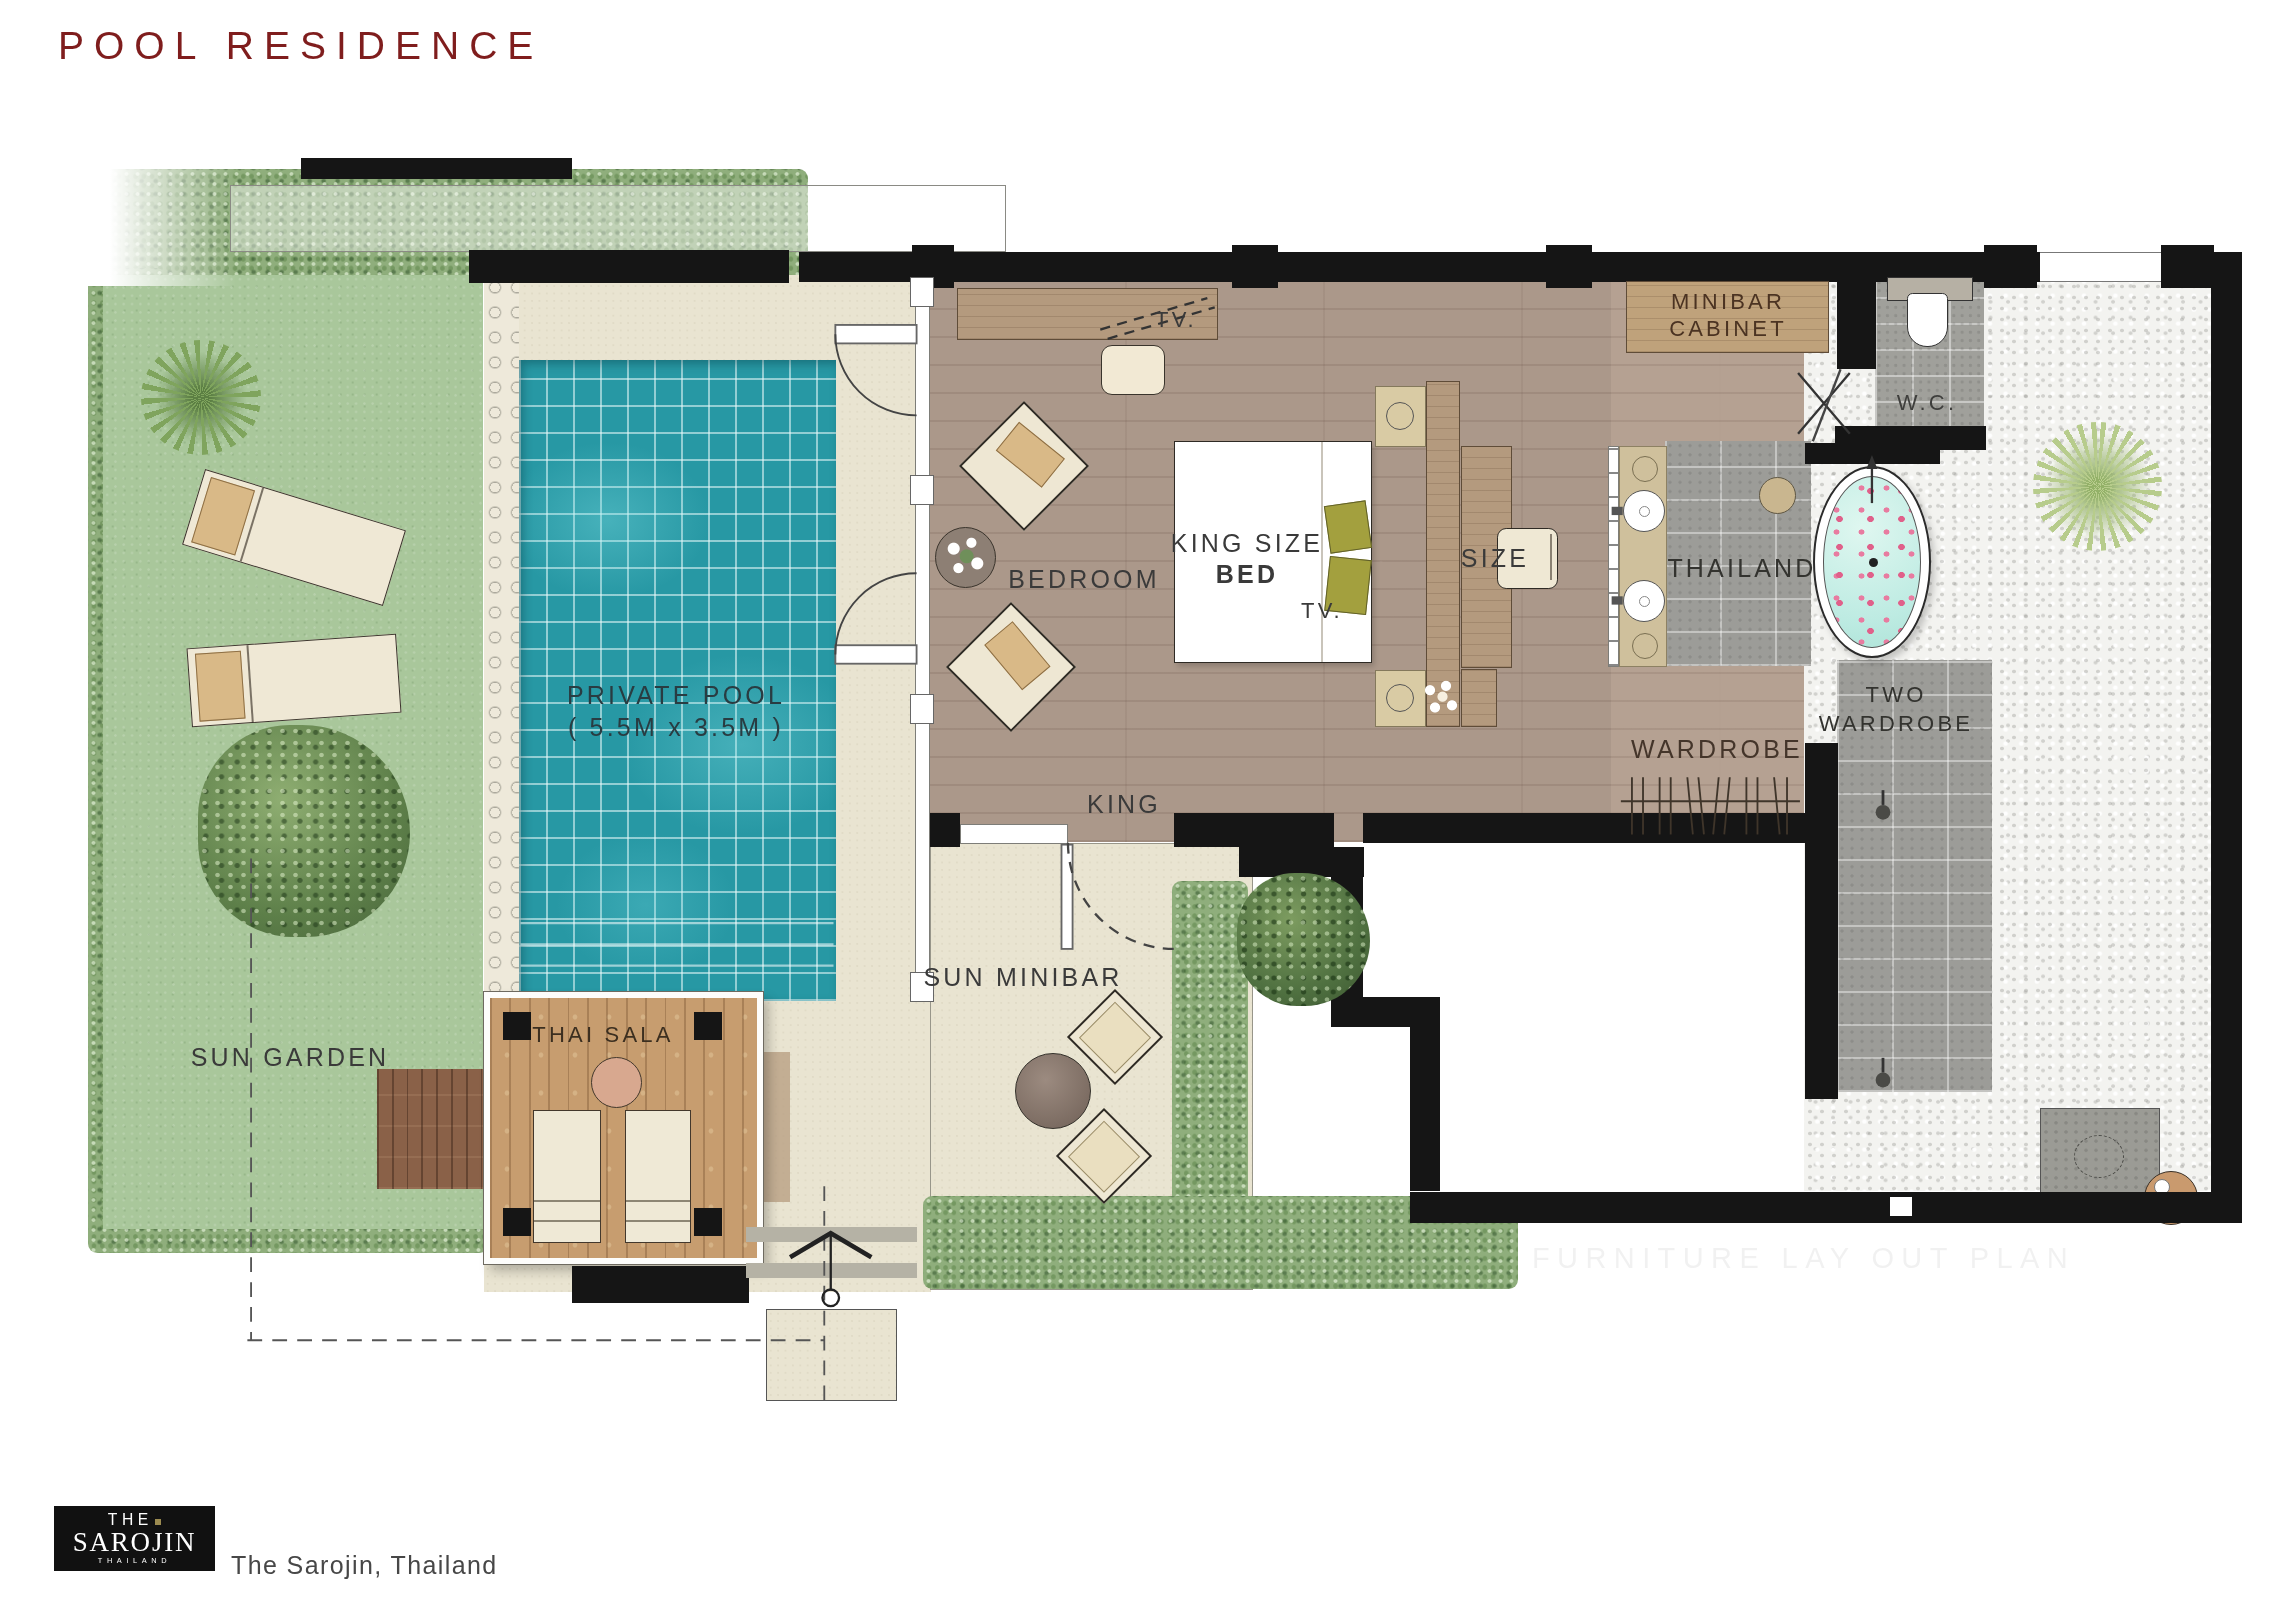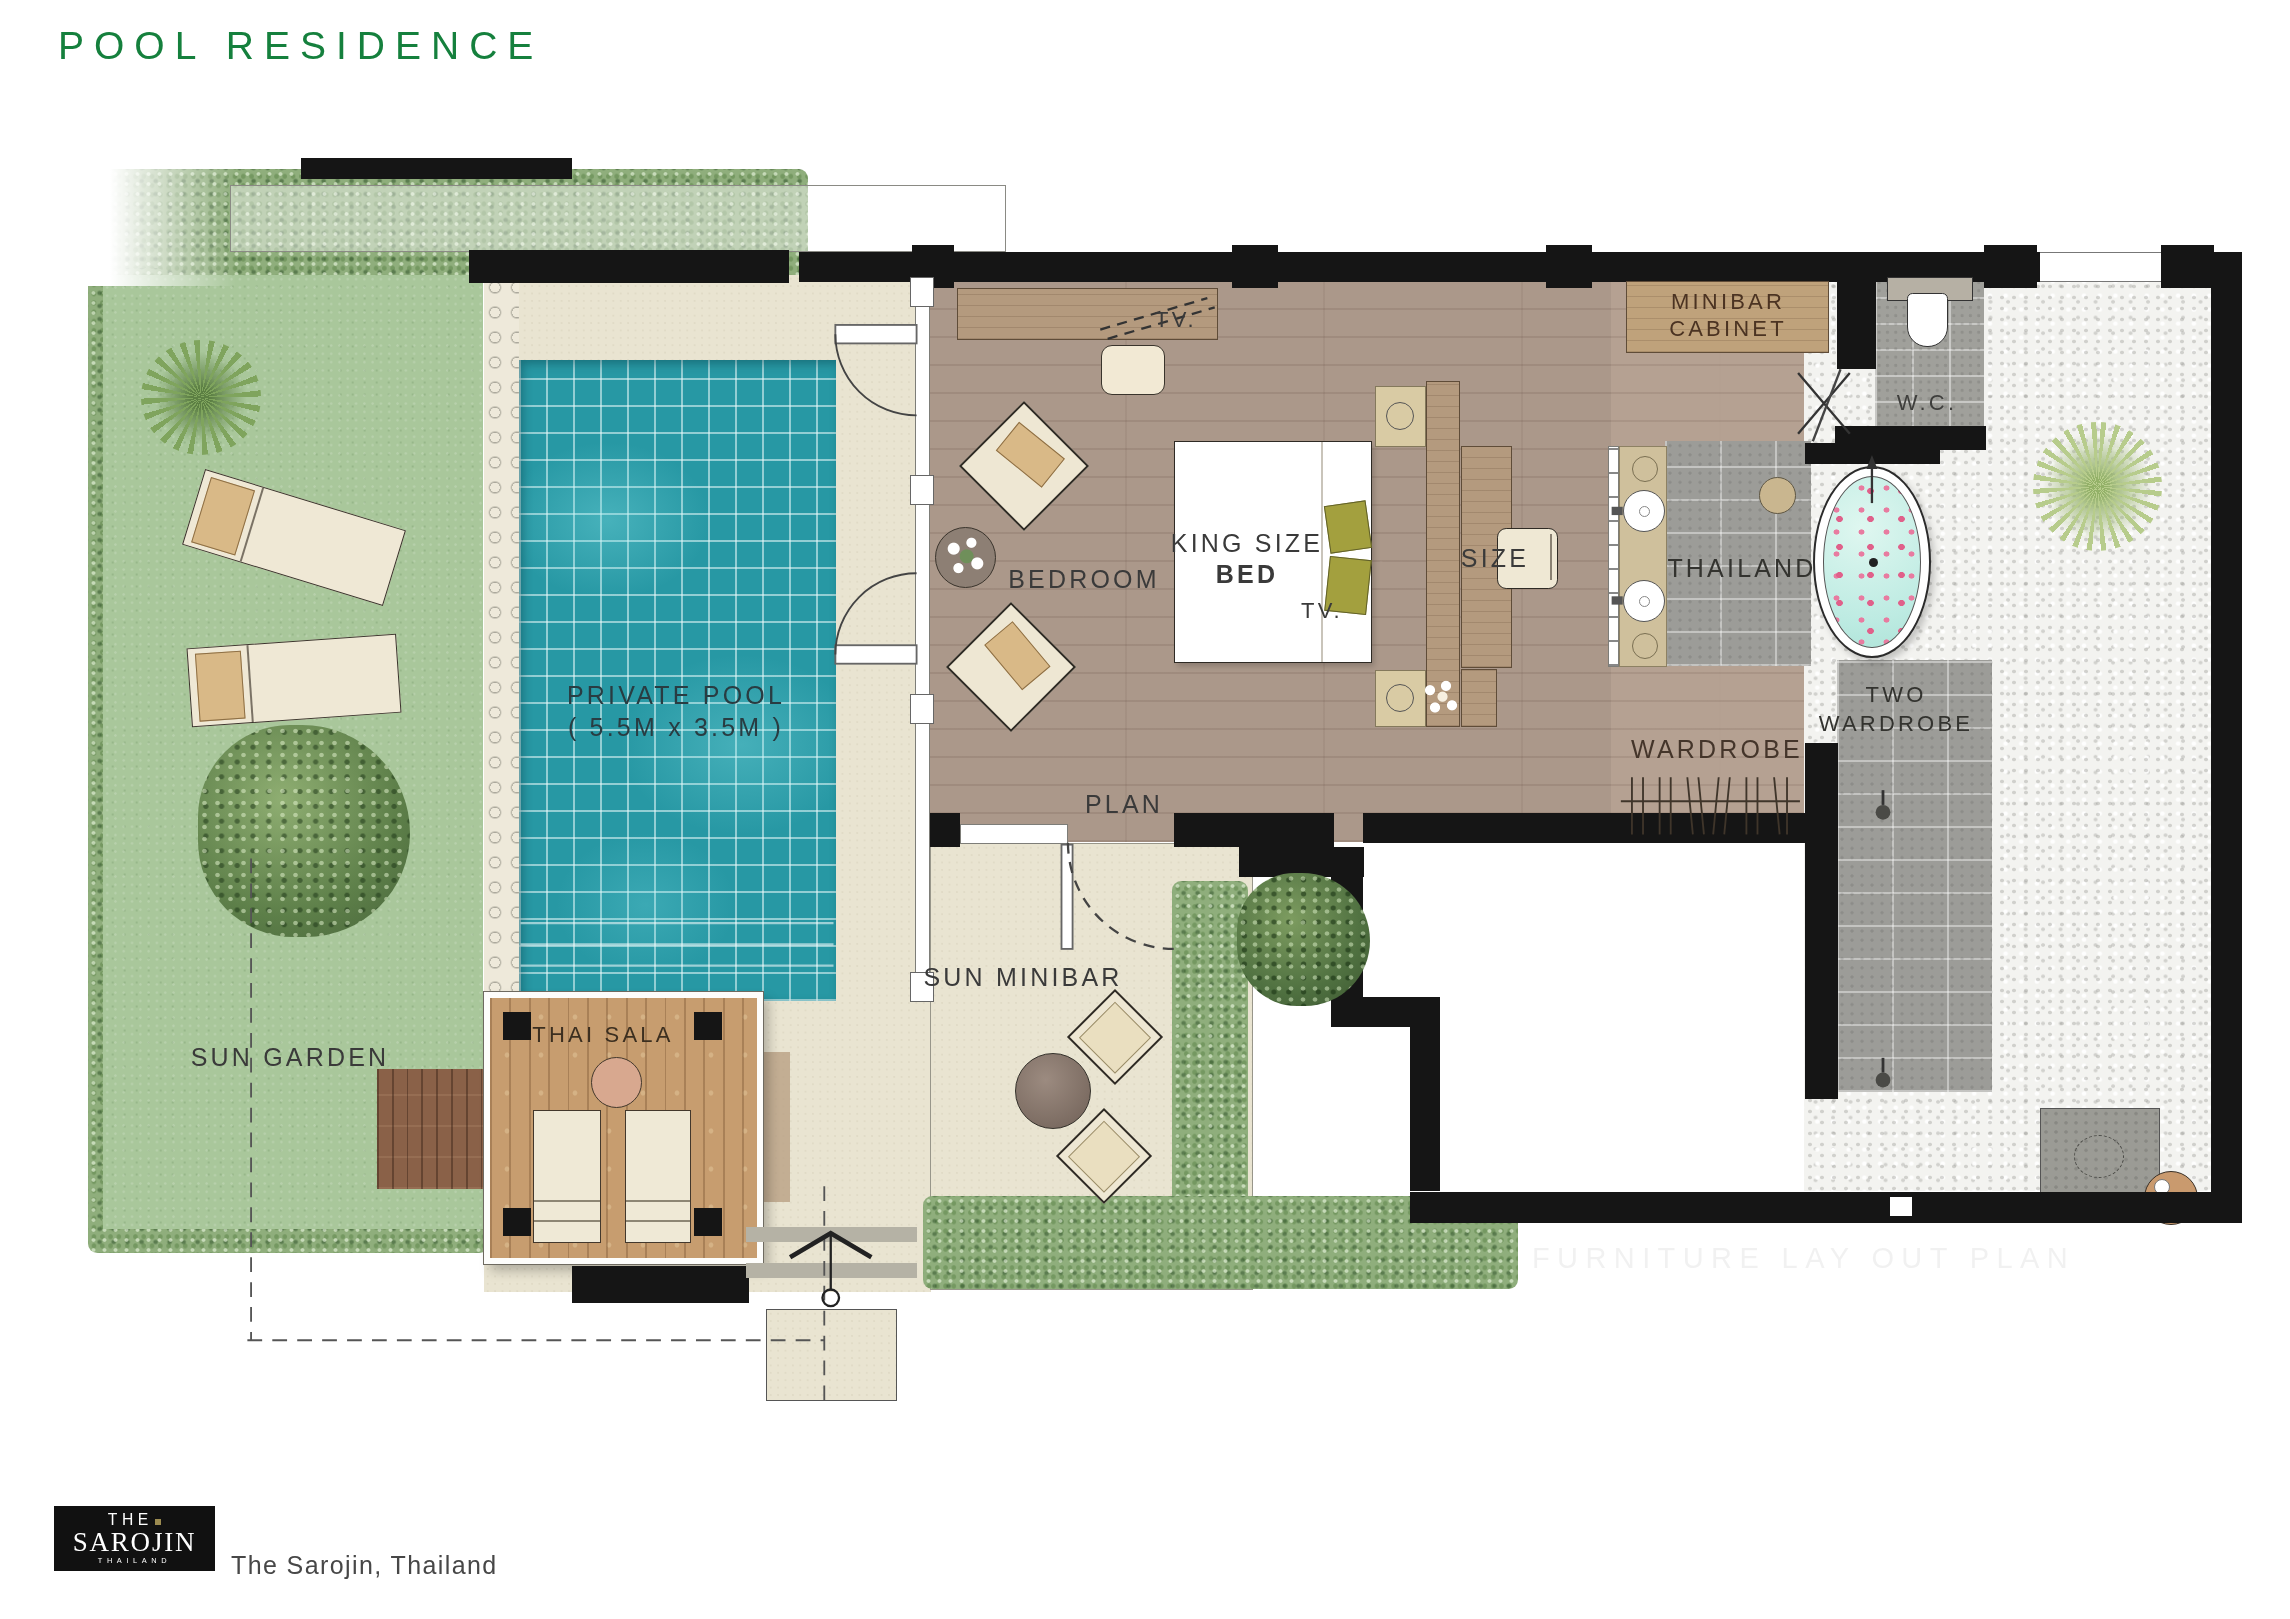--- a/index.html
+++ b/index.html
@@ -74,21 +74,21 @@
   .glass{background:#fff;border:1.4px solid #7d7d78;box-sizing:border-box;}
   .mull{background:#fff;border:1.4px solid #666;box-sizing:border-box;}
   
   .lbl{position:absolute;transform:translate(-50%,-50%);font-size:25px;letter-spacing:3.2px;
        color:#3a3a3a;white-space:nowrap;z-index:60;}
   .lbl.small{font-size:22px;}
   .lbl.pool-lbl{color:#293c42;}
   .lbl.brown{color:#4b3322;}
   .chair45{border:2.3px solid #2e2a24;background:#eee7d3;box-sizing:border-box;}
   .cushion{position:absolute;background:#d9b987;border:1.4px solid #8d6f45;}
-  .title{position:absolute;left:58px;top:24px;font-size:39px;letter-spacing:10px;color:#15803d;}
+  .title{position:absolute;left:58px;top:24px;font-size:39px;letter-spacing:10px;color:#7f1d1d;}
   .watermark{position:absolute;left:1532px;top:1242px;font-size:29px;letter-spacing:7.4px;
        color:rgba(60,60,60,0.07);z-index:70;}
   .logo{position:absolute;left:54px;top:1506px;width:161px;height:65px;background:#111;
        display:flex;flex-direction:column;align-items:center;justify-content:center;z-index:80;}
   .logo .l1{color:#fff;font-size:15.7px;letter-spacing:4.6px;line-height:15.7px;position:relative;}
   .gold-sq{display:inline-block;width:6.5px;height:6.5px;background:#9c8b50;margin-left:1.8px;}
   .logo .l2{color:#fff;font-family:"Liberation Serif",serif;font-size:27px;letter-spacing:1.8px;line-height:28px;}
   .logo .l3{color:#fff;font-size:7.4px;letter-spacing:4.6px;line-height:9.2px;}
   .caption{position:absolute;left:231px;top:1551px;font-size:25px;letter-spacing:1.4px;color:#474747;z-index:80;}
   svg.overlay{position:absolute;left:0;top:0;z-index:55;}
@@ -342,21 +342,21 @@
       <line x1="564" y1="1046" x2="903" y2="1046"></line>
     </g>
   </svg>
 
   <div class="lbl" style="left:290px;top:1031px;margin-top:26px;">SUN GARDEN</div>
   <div class="lbl small" style="left:603px;top:1035px;color:#3c2f20;">THAI SALA</div>
   <div class="lbl pool-lbl" style="left:676px;top:695px;">PRIVATE POOL</div>
   <div class="lbl pool-lbl" style="left:676px;top:727px;">( 5.5M x 3.5M )</div>
   <div class="lbl" style="left:1023px;top:977px;">SUN MINIBAR</div>
   <div class="lbl" style="left:1084px;top:579px;">BEDROOM</div>
-  <div class="lbl" style="left:1124px;top:804px;">PLAN</div>
+  <div class="lbl" style="left:1124px;top:804px;">KING</div>
   <div class="lbl" style="left:1247px;top:543px;">KING SIZE</div>
   <div class="lbl" style="left:1247px;top:574px;font-weight:bold;">BED</div>
   <div class="lbl small" style="left:1176px;top:320px;">TV.</div>
   <div class="lbl small" style="left:1322px;top:611px;">TV.</div>
   <div class="lbl" style="left:1495px;top:558px;">SIZE</div>
   <div class="lbl small brown" style="left:1728px;top:302px;">MINIBAR</div>
   <div class="lbl small brown" style="left:1728px;top:329px;">CABINET</div>
   <div class="lbl small" style="left:1927px;top:403px;color:#3f3f3d;">W.C.</div>
   <div class="lbl" style="left:1742px;top:568px;color:#33332f;">THAILAND</div>
   <div class="lbl small" style="left:1896px;top:695px;color:#33332f;">TWO</div>

